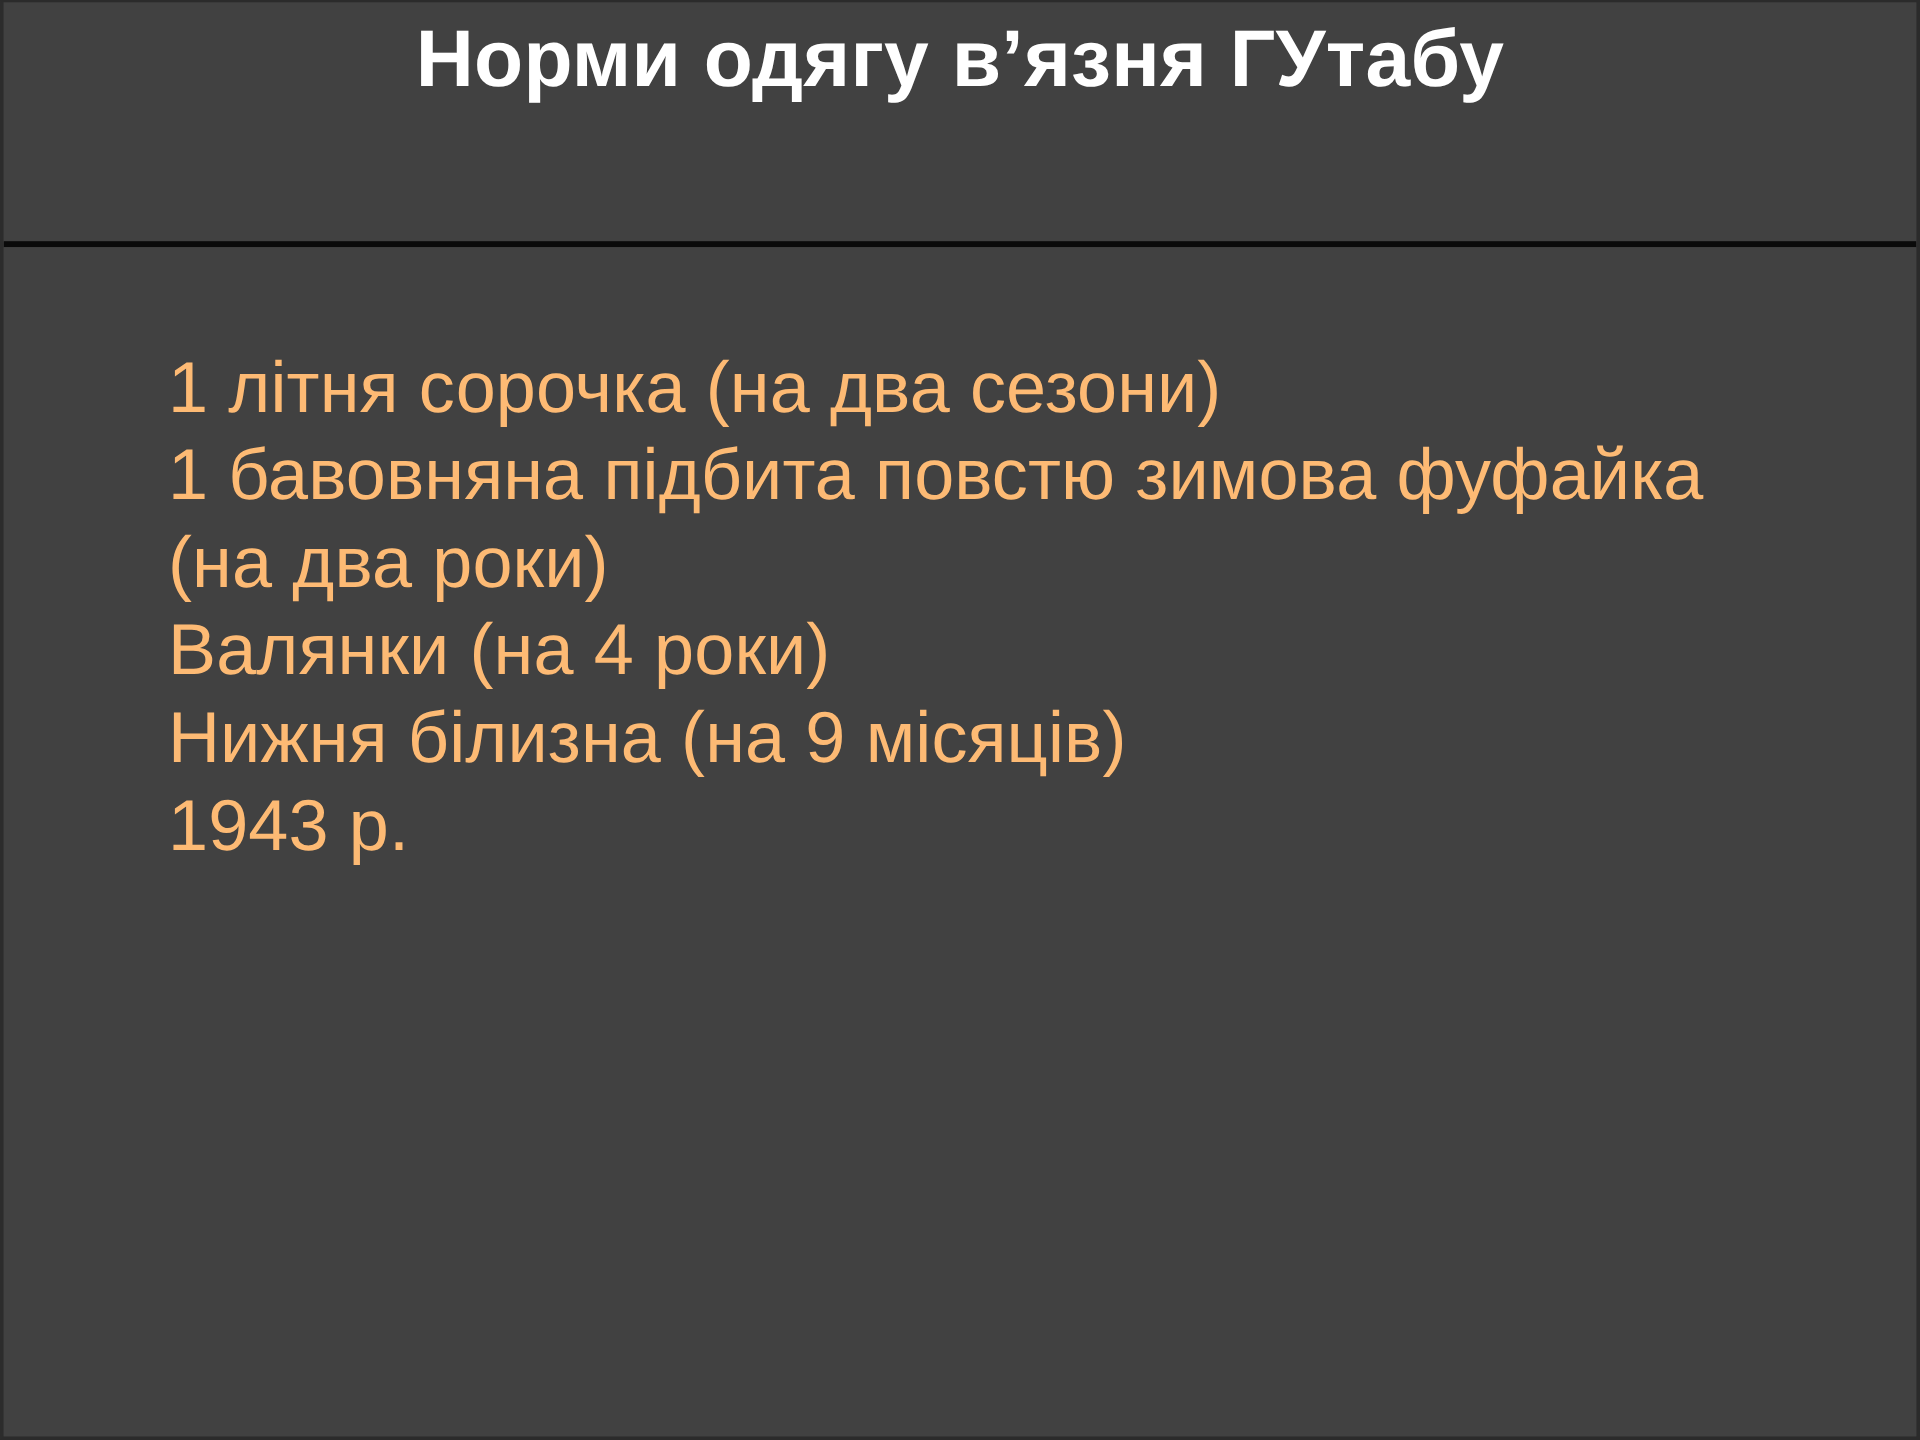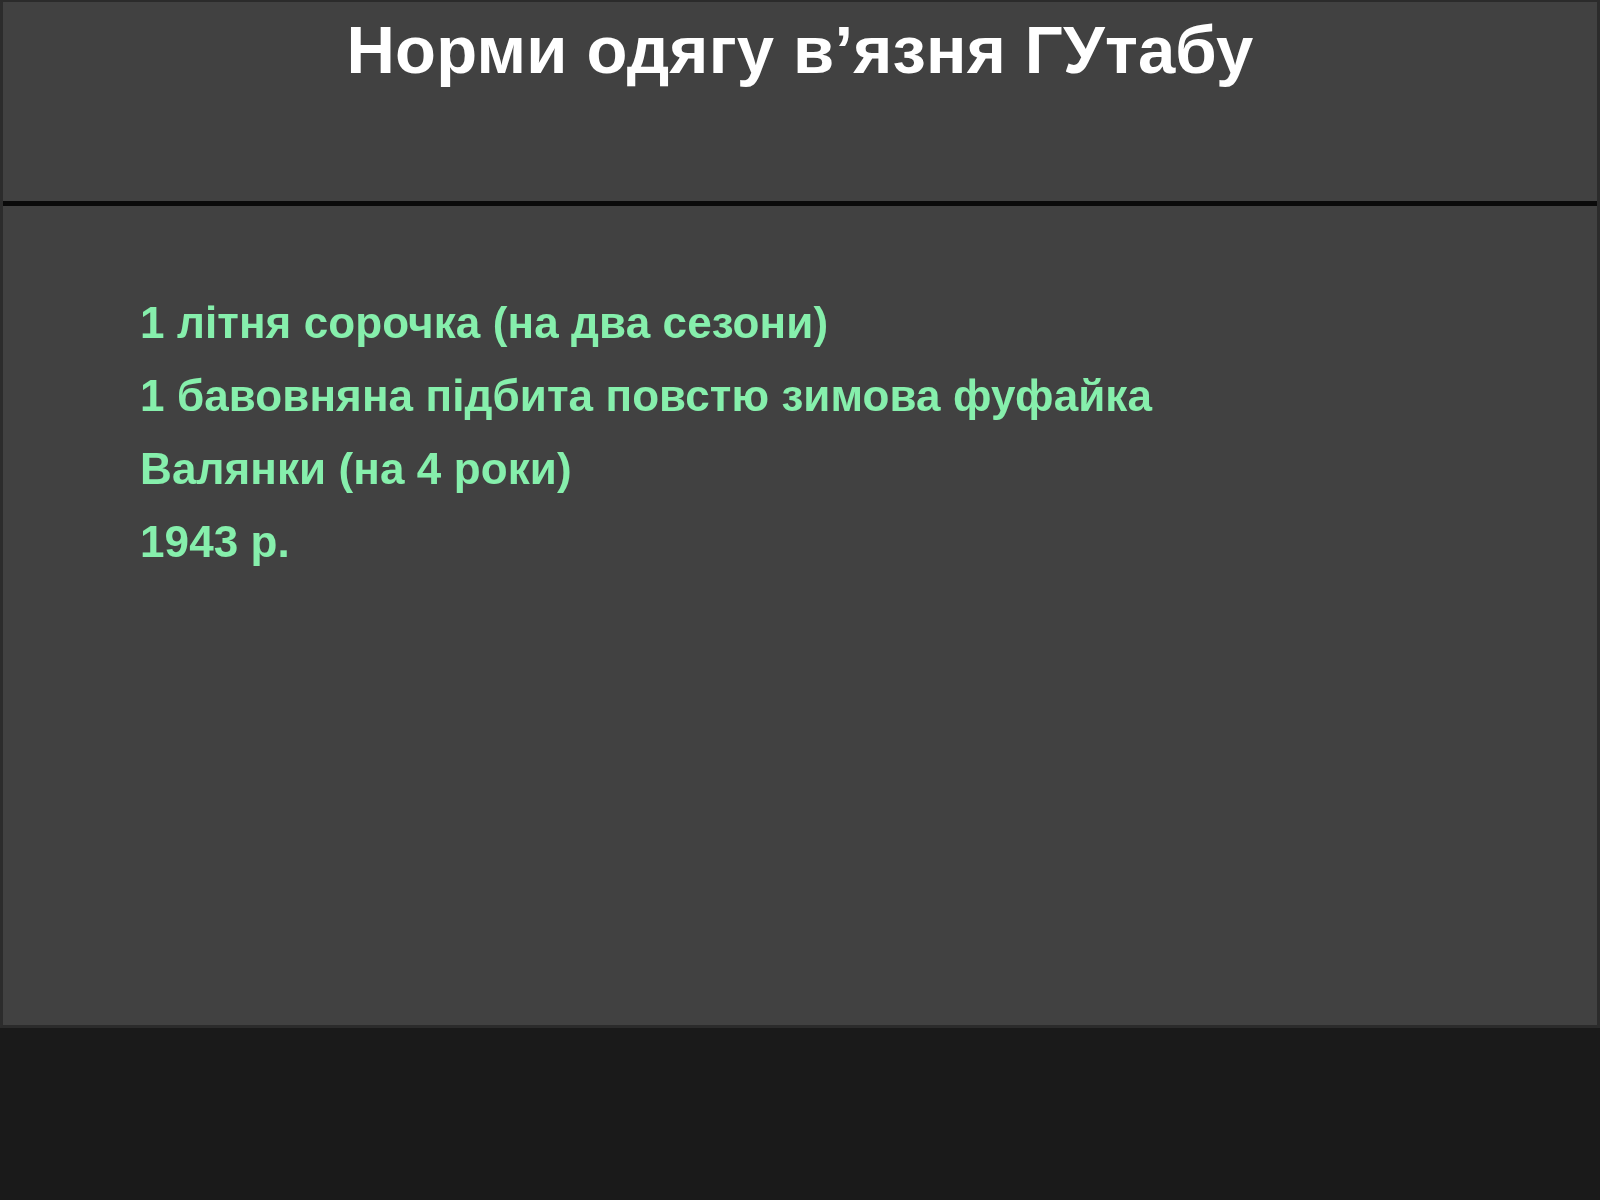--- a/index.html
+++ b/index.html
@@ -5,21 +5,21 @@
 <style>
   html, body {
     margin: 0;
     padding: 0;
     background: #1a1a1a;
   }
 
   .slide {
     position: relative;
     width: 1600px;
-    height: 1028px;
+    height: 1200px;
     box-sizing: border-box;
     background: #414141;
     border-left: 3px solid #2c2c2c;
     border-top: 2px solid #2b2b2b;
     border-right: 3px solid #2b2b2b;
     border-bottom: 3px solid #2b2b2b;
     overflow: hidden;
     font-family: "Liberation Sans", sans-serif;
   }
 
@@ -68,41 +68,43 @@
   }
 
   .body-lines {
     position: absolute;
     left: 137px;
     top: 80px;
     width: 1420px;
   }
 
   .body-line {
-    color: #86efac;
-    font-size: 44px;
-    font-weight: bold;
+    color: #fdba74;
+    font-size: 60px;
+    font-weight: normal;
     line-height: 73px;
     letter-spacing: 0.1px;
     white-space: nowrap;
   }
 </style>
 </head>
 <body>
 
 <div class="slide">
 
   <div class="title-band">
     <div class="slide-title">Норми одягу в’язня ГУтабу</div>
   </div>
 
   <div class="title-divider"></div>
 
   <div class="body-area">
     <div class="body-lines">
       <div class="body-line">1 літня сорочка (на два сезони)</div>
       <div class="body-line">1 бавовняна підбита повстю зимова фуфайка</div>
+      <div class="body-line">(на два роки)</div>
       <div class="body-line">Валянки (на 4 роки)</div>
+      <div class="body-line">Нижня білизна (на 9 місяців)</div>
       <div class="body-line">1943 р.</div>
     </div>
   </div>
 
 </div>
 
 </body></html>

